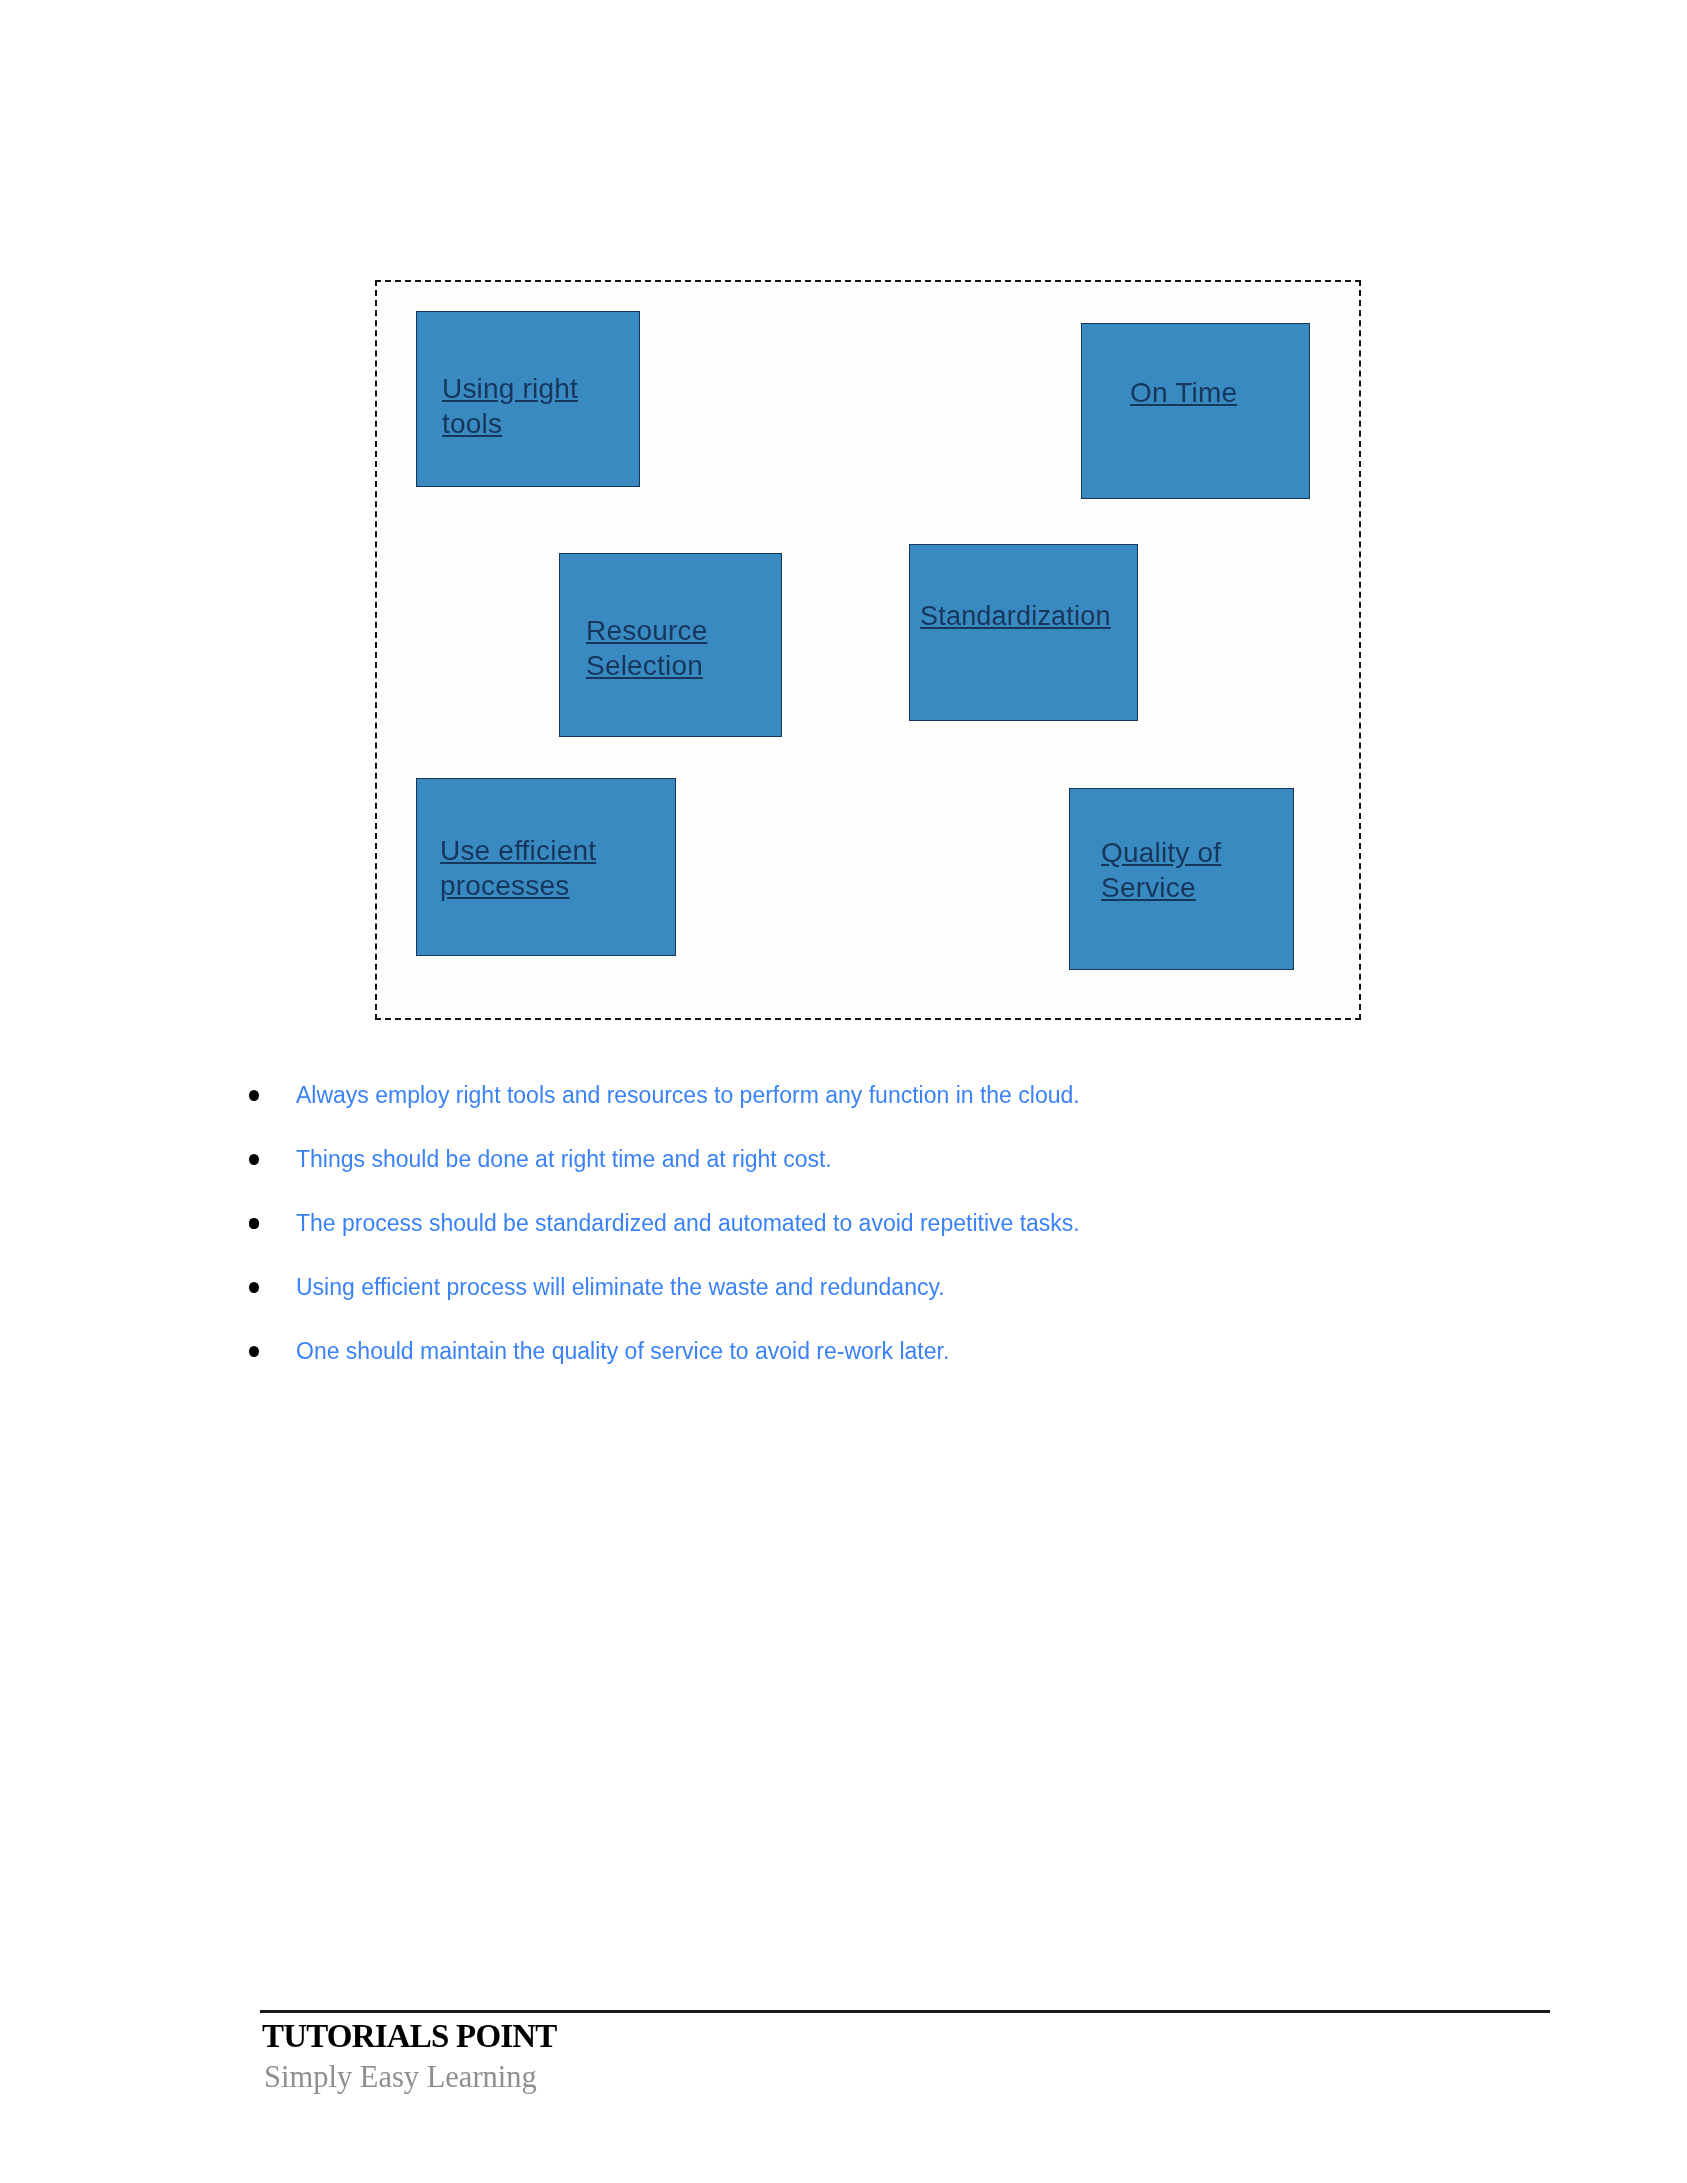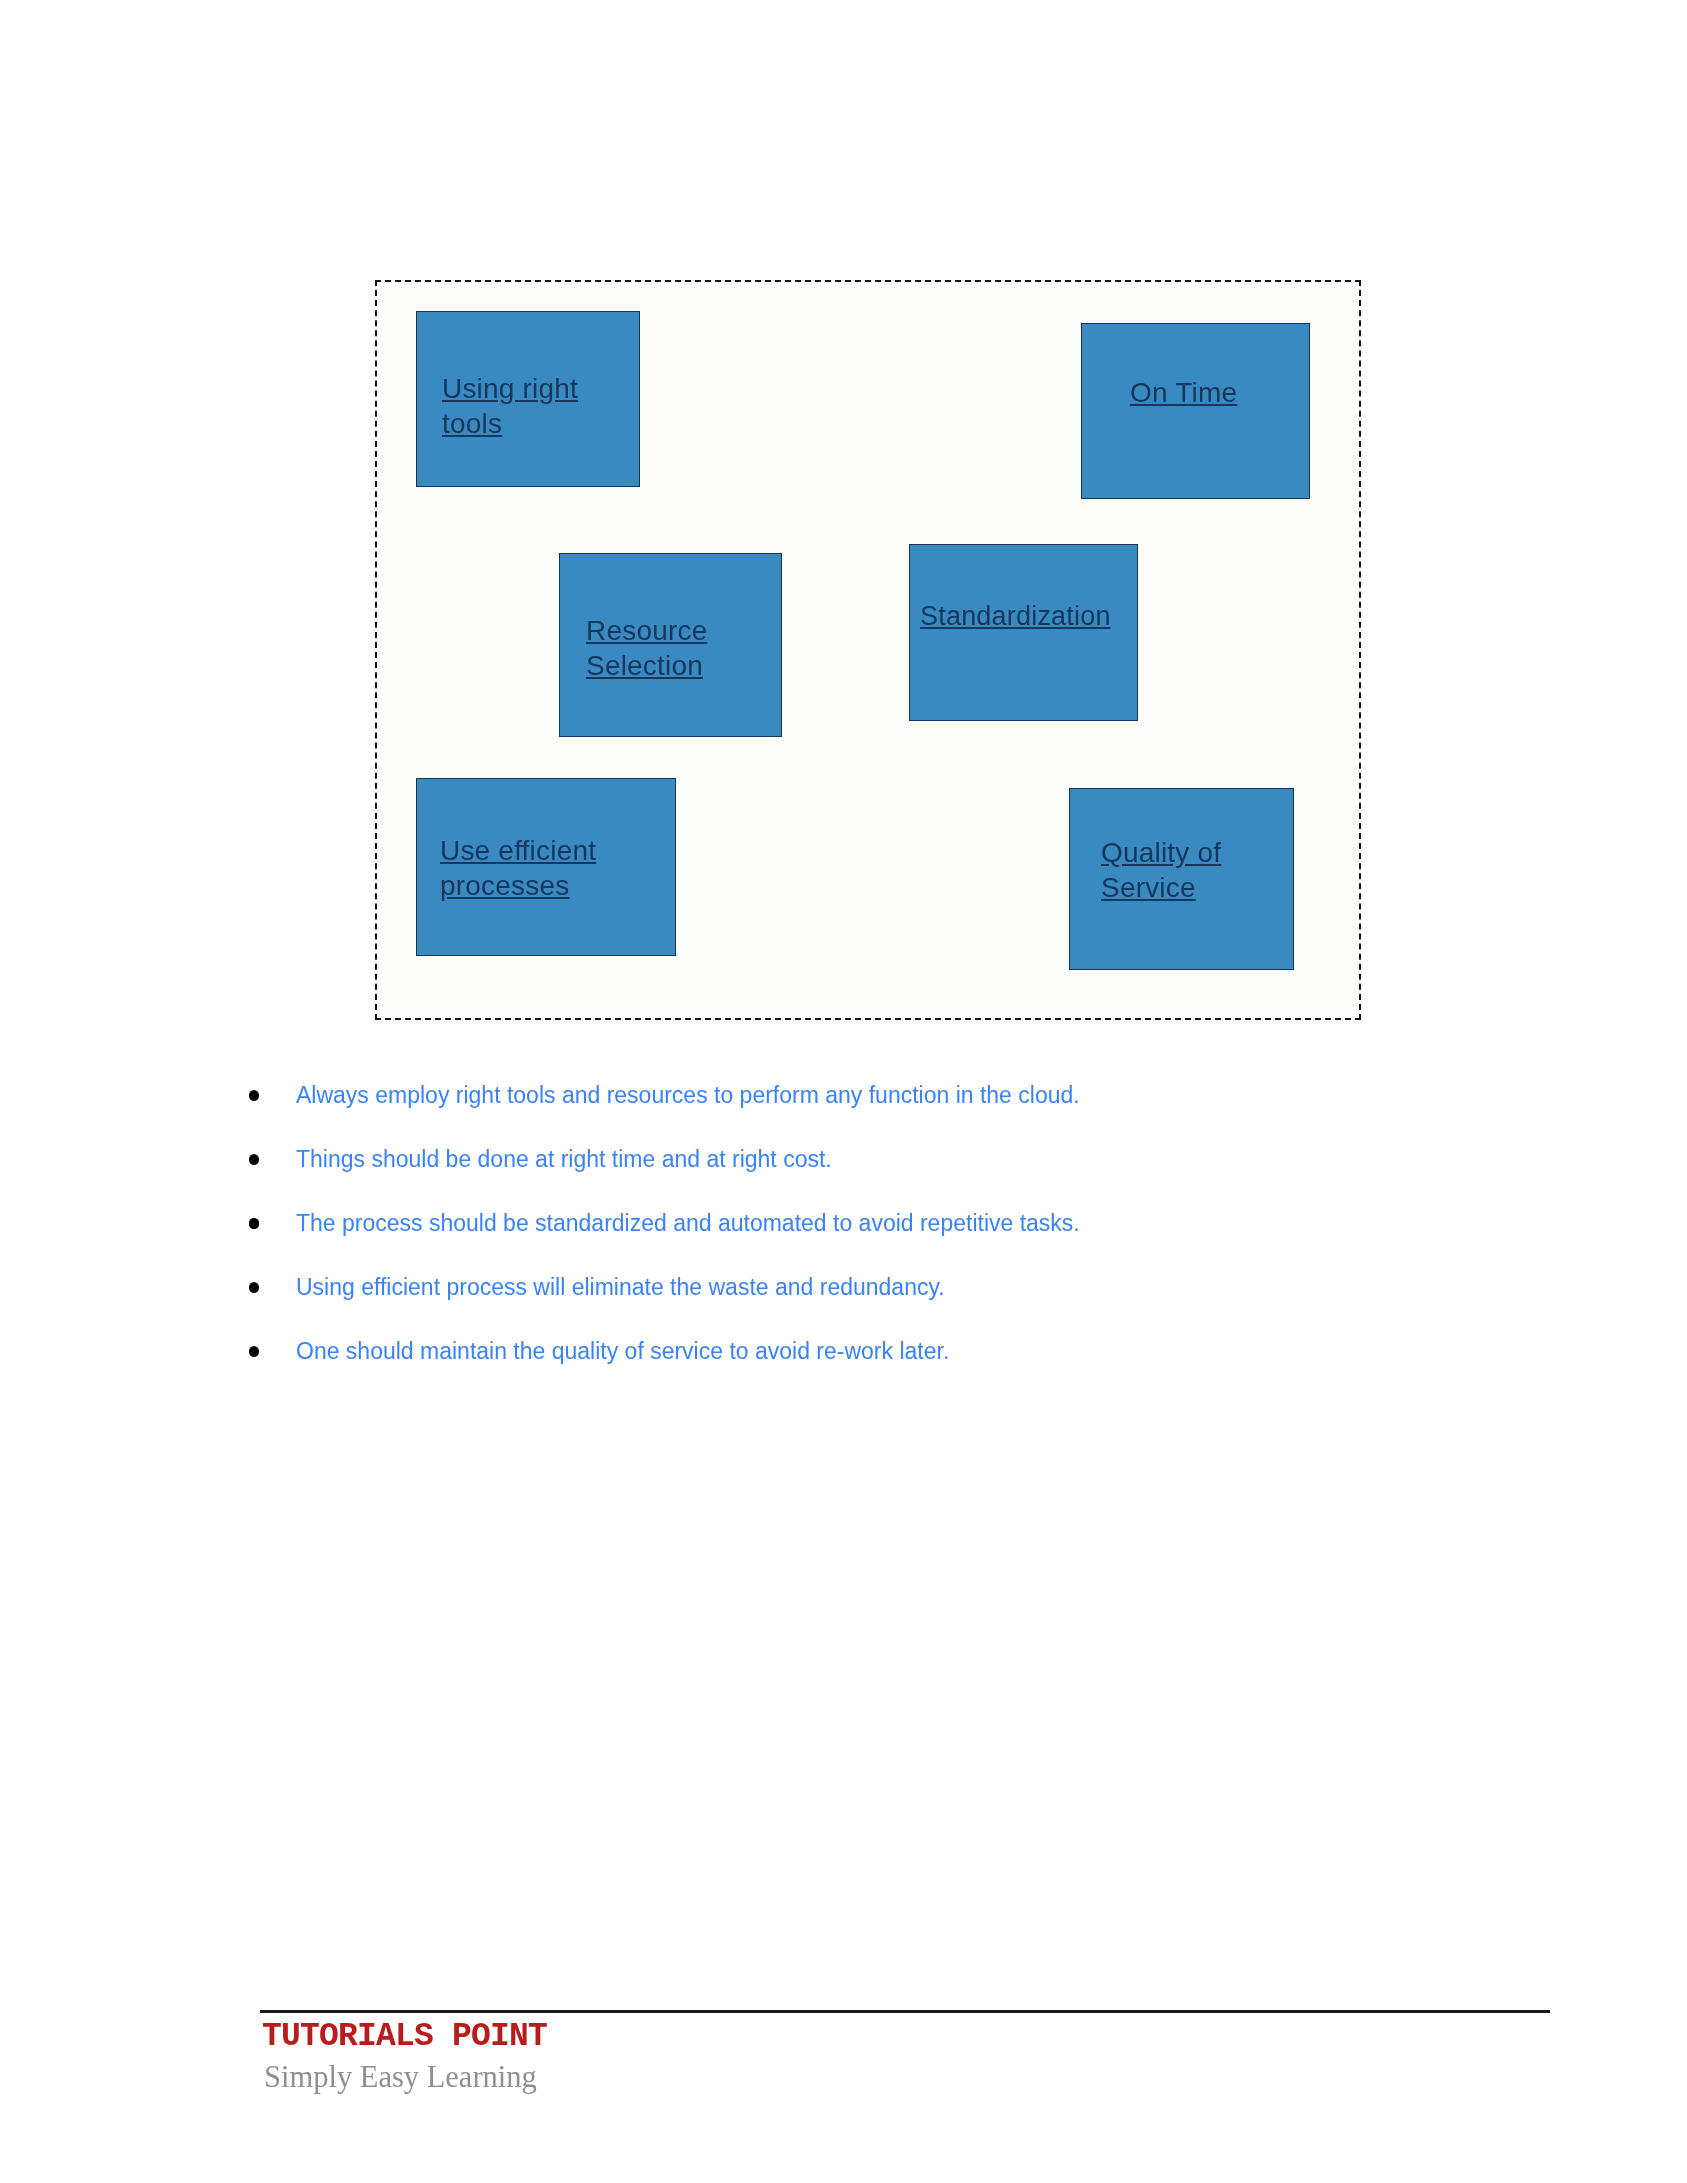--- a/index.html
+++ b/index.html
@@ -68,22 +68,22 @@
     left: 260px; top: 2010px;
     width: 1290px; height: 2.5px;
     background: #1a1a1a;
   }
   .brand-title {
     position: absolute;
     left: 262px; top: 2018px;
     font-size: 33px;
     font-weight: bold;
     letter-spacing: -0.8px;
-    color: #b91c1c;
-    font-family: Liberation Mono, monospace;
+    color: #000000;
+    font-family: Liberation Serif, serif;
   }
   .brand-tagline {
     position: absolute;
     left: 264px; top: 2060px;
     font-size: 30.5px;
     color: #8f8f8f;
     font-family: "Liberation Serif", serif;
   }
 </style>
 </head>

